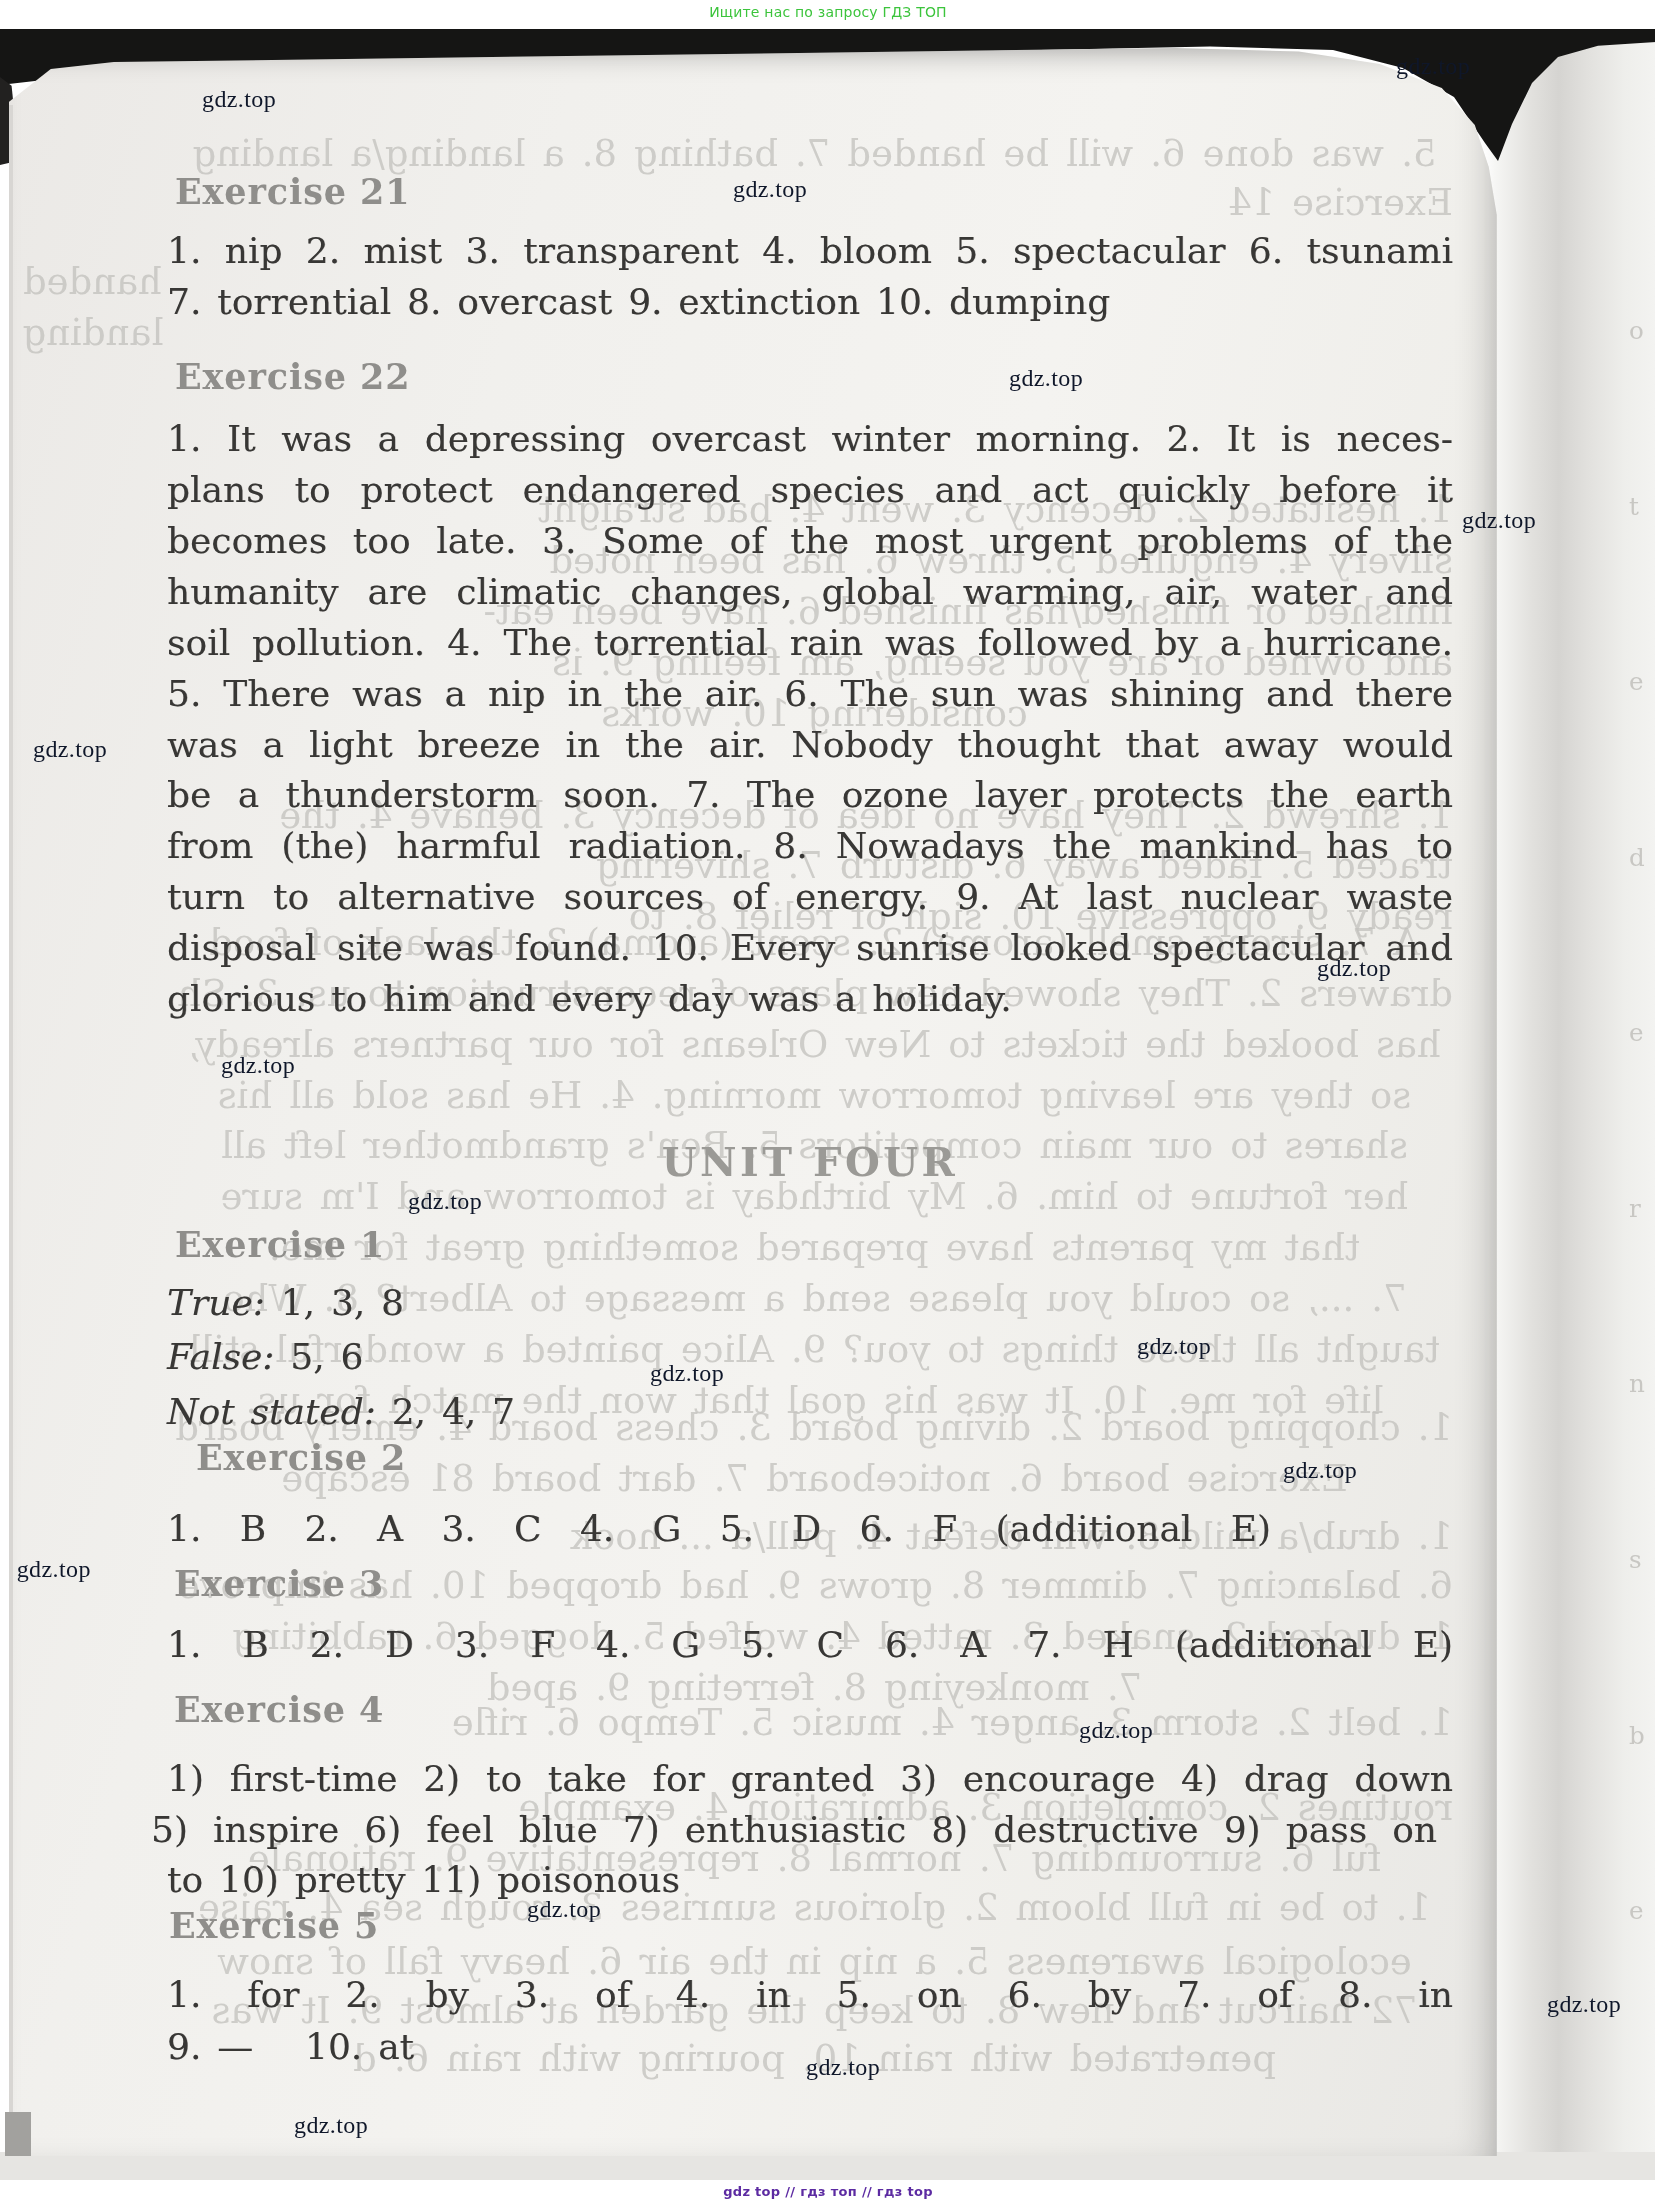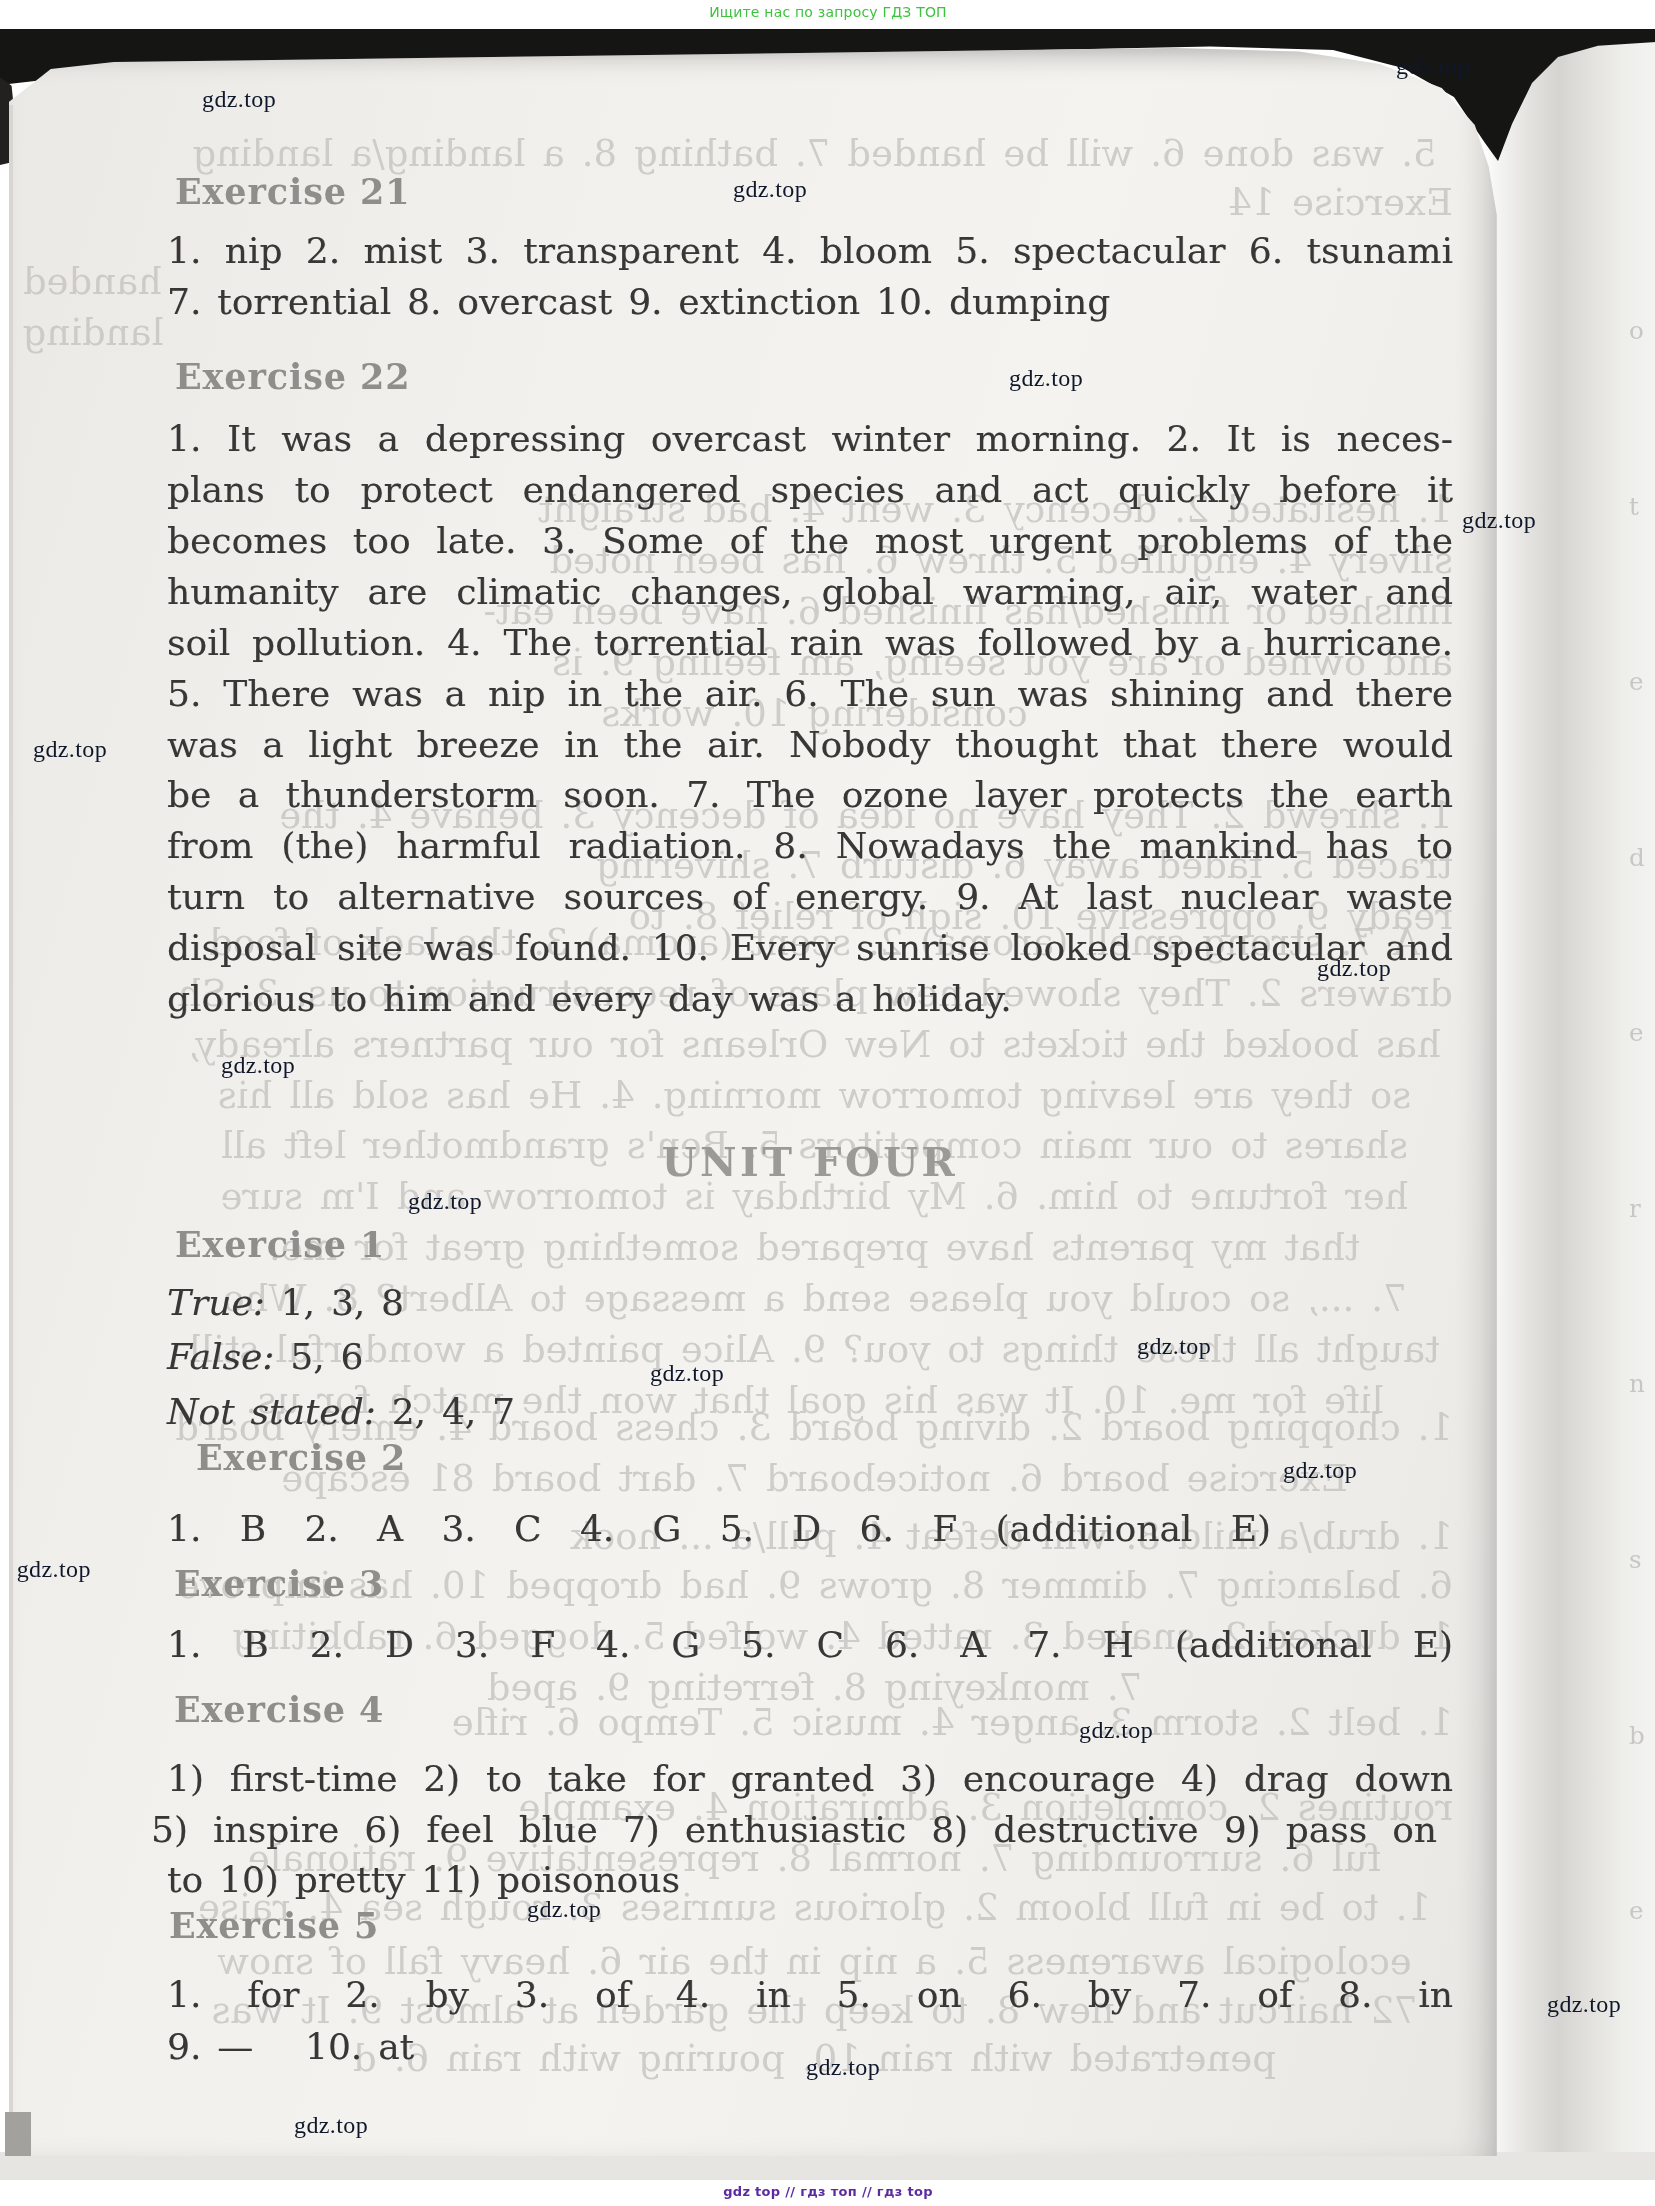--- a/index.html
+++ b/index.html
@@ -130,21 +130,21 @@
     <div class="heading" style="left: 169px; top: 1905px;">Exercise 5</div>
     <div id="unit-title" style="left: 167px; top: 1138px; width: 1286px;">UNIT FOUR</div>
     <div class="bodyline fill" style="left: 167px; top: 228px; width: 1286px;">1. nip 2. mist 3. transparent 4. bloom 5. spectacular 6. tsunami</div>
     <div class="bodyline" style="left: 167px; top: 279px; width: 1286px;">7. torrential 8. overcast 9. extinction 10. dumping</div>
     <div class="bodyline fill" style="left: 167px; top: 416px; width: 1286px;">1. It was a depressing overcast winter morning. 2. It is neces-</div>
     <div class="bodyline fill" style="left: 167px; top: 467px; width: 1286px;">plans to protect endangered species and act quickly before it</div>
     <div class="bodyline fill" style="left: 167px; top: 518px; width: 1286px;">becomes too late. 3. Some of the most urgent problems of the</div>
     <div class="bodyline fill" style="left: 167px; top: 569px; width: 1286px;">humanity are climatic changes, global warming, air, water and</div>
     <div class="bodyline fill" style="left: 167px; top: 620px; width: 1286px;">soil pollution. 4. The torrential rain was followed by a hurricane.</div>
     <div class="bodyline fill" style="left: 167px; top: 671px; width: 1286px;">5. There was a nip in the air. 6. The sun was shining and there</div>
-    <div class="bodyline fill" style="left: 167px; top: 722px; width: 1286px;">was a light breeze in the air. Nobody thought that there would</div>
+    <div class="bodyline fill" style="left: 167px; top: 722px; width: 1286px;">was a light breeze in the air. Nobody thought that away would</div>
     <div class="bodyline fill" style="left: 167px; top: 772px; width: 1286px;">be a thunderstorm soon. 7. The ozone layer protects the earth</div>
     <div class="bodyline fill" style="left: 167px; top: 823px; width: 1286px;">from (the) harmful radiation. 8. Nowadays the mankind has to</div>
     <div class="bodyline fill" style="left: 167px; top: 874px; width: 1286px;">turn to alternative sources of energy. 9. At last nuclear waste</div>
     <div class="bodyline fill" style="left: 167px; top: 925px; width: 1286px;">disposal site was found. 10. Every sunrise looked spectacular and</div>
     <div class="bodyline" style="left: 167px; top: 976px; width: 1286px;">glorious to him and every day was a holiday.</div>
     <div class="bodyline" style="left: 167px; top: 1280px; width: 1286px;"><i>True:</i> 1, 3, 8</div>
     <div class="bodyline" style="left: 167px; top: 1334px; width: 1286px;"><i>False:</i> 5, 6</div>
     <div class="bodyline" style="left: 167px; top: 1389px; width: 1286px;"><i>Not stated:</i> 2, 4, 7</div>
     <div class="bodyline fill" style="left: 167px; top: 1506px; width: 1104px;">1. B  2. A  3. C  4. G  5. D  6. F (additional E)</div>
     <div class="bodyline fill" style="left: 167px; top: 1622px; width: 1286px;">1. B  2. D  3. F  4. G  5. C  6. A  7. H  (additional E)</div>

